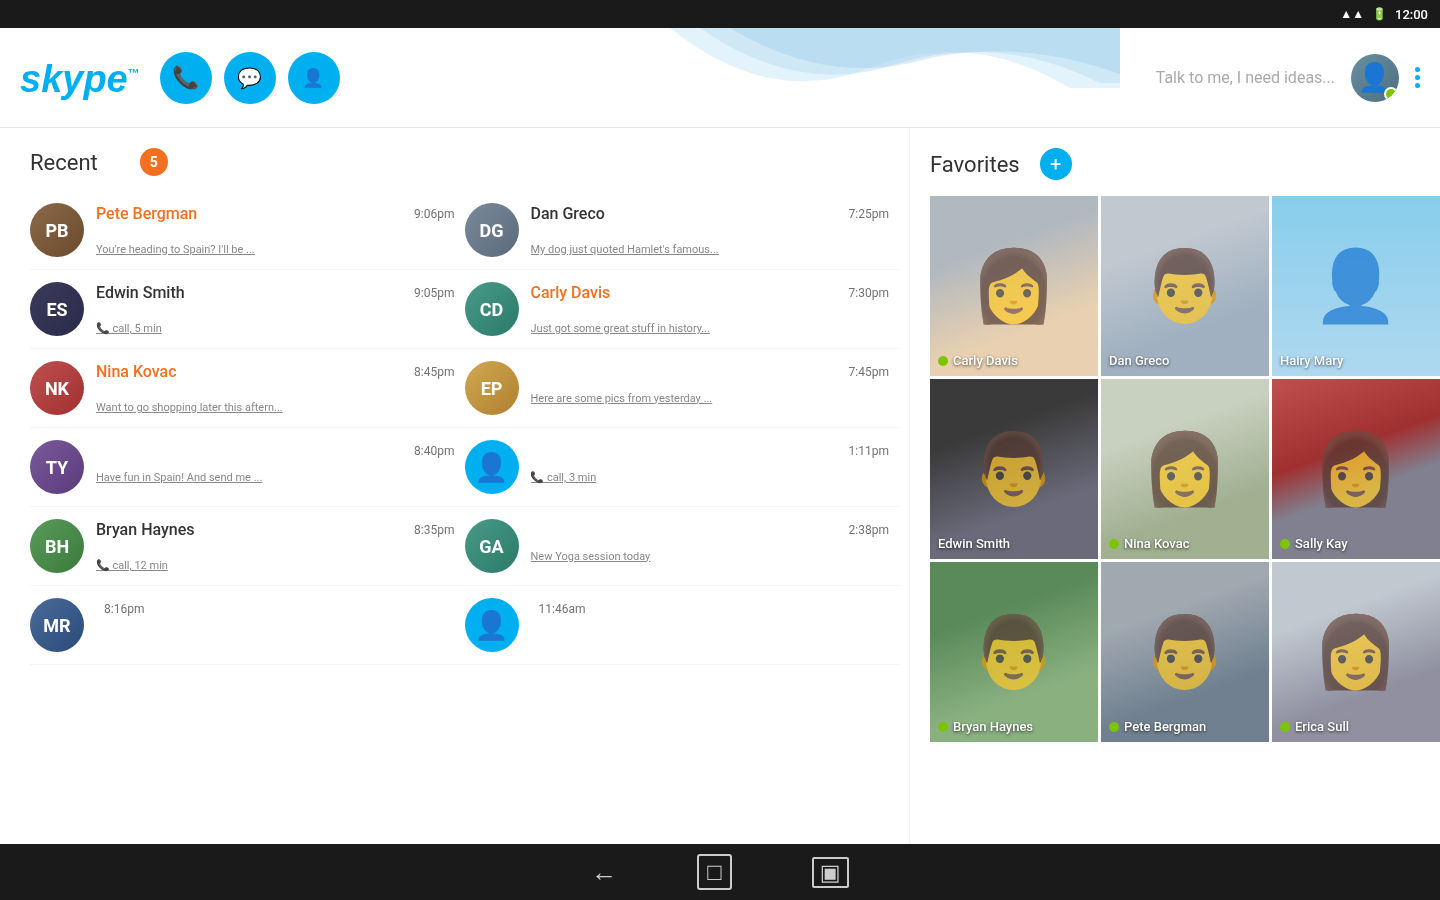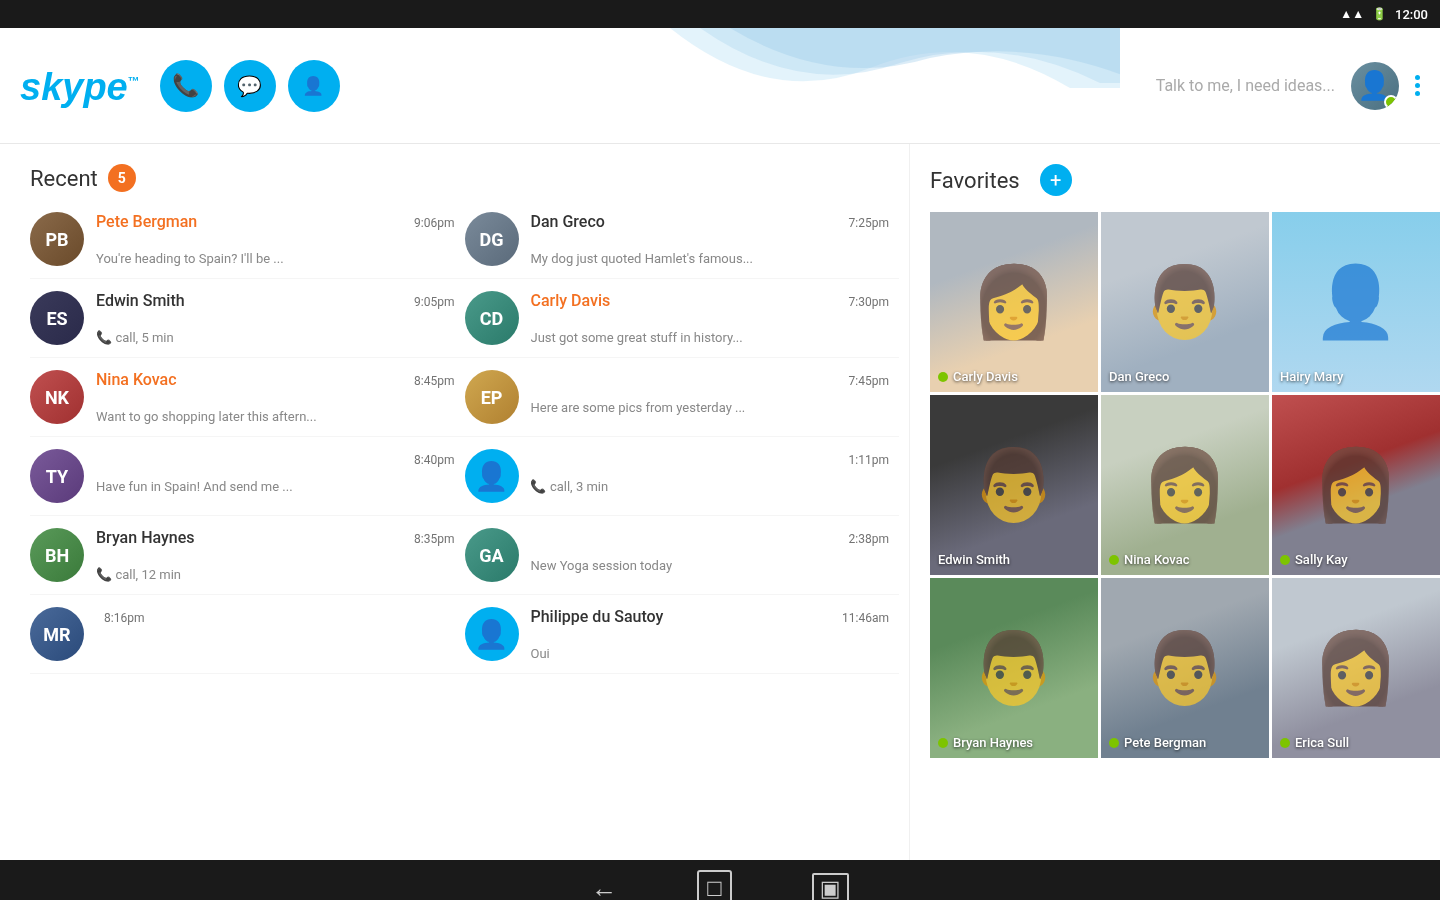--- a/index.html
+++ b/index.html
@@ -14,21 +14,21 @@
       justify-content: flex-end;
       padding: 0 12px;
       gap: 8px;
     }
     #status-bar .status-icon { color: #fff; font-size: 12px; }
     #status-bar .time { color: #fff; font-size: 13px; font-weight: 500; }
 
     
     #top-bar {
       background: #fff;
-      height: 116px;
+      height: 100px;
       display: flex;
       align-items: center;
       padding: 0 20px;
       border-bottom: 1px solid #e8e8e8;
       position: relative;
     }
     .skype-logo {
       font-size: 42px;
       font-weight: 900;
       color: #00AFF0;
@@ -112,21 +112,22 @@
     
     #recent-panel {
       flex: 1;
       padding: 20px 10px 10px 30px;
       overflow-y: auto;
       border-right: 1px solid #f0f0f0;
     }
     .panel-header {
       display: flex;
       align-items: center;
-      margin-bottom: 8px;
+      margin-bottom: 15px;
+      gap: 32px;
     }
     .panel-title {
       font-size: 22px;
       font-weight: 400;
       color: #333;
       margin-right: 10px;
     }
     .badge {
       background: #F37021;
       color: #fff;
@@ -172,26 +173,27 @@
     .contact-name {
       font-size: 16px;
       font-weight: 500;
       white-space: nowrap;
       overflow: hidden;
       text-overflow: ellipsis;
     }
     .contact-name.unread { color: #F37021; }
     .contact-name.read { color: #333; }
     .contact-preview {
-      font-size: 13px;
+      font-size: 11px;
       color: #888;
       white-space: nowrap;
       overflow: hidden;
       text-overflow: ellipsis;
       margin-top: 20px;
+      text-decoration: underline;
     }
     .contact-time {
       font-size: 12px;
       color: #737373;
       margin-left: 8px;
       flex-shrink: 0;
       align-self: flex-start;
       margin-top: 4px;
     }
 
@@ -434,24 +436,20 @@
         <div class="contact-item">
     <div class="contact-avatar av-blue">
       MR
     </div>
     <div class="contact-time">8:16pm</div>
   </div>
         <div class="contact-item">
     <div class="contact-avatar av-skype">
       <span style="font-size:28px;">👤</span>
     </div>
-    <div class="contact-info">
-      <div class="contact-name read">Philippe du Sautoy</div>
-      <div class="contact-preview">Oui</div>
-    </div>
     <div class="contact-time">11:46am</div>
   </div>
       </div>
   </div>
 
   <div id="favorites-panel">
     <div class="favorites-header">
       <span class="panel-title">Favorites</span>
       <div class="add-btn">+</div>
     </div>

